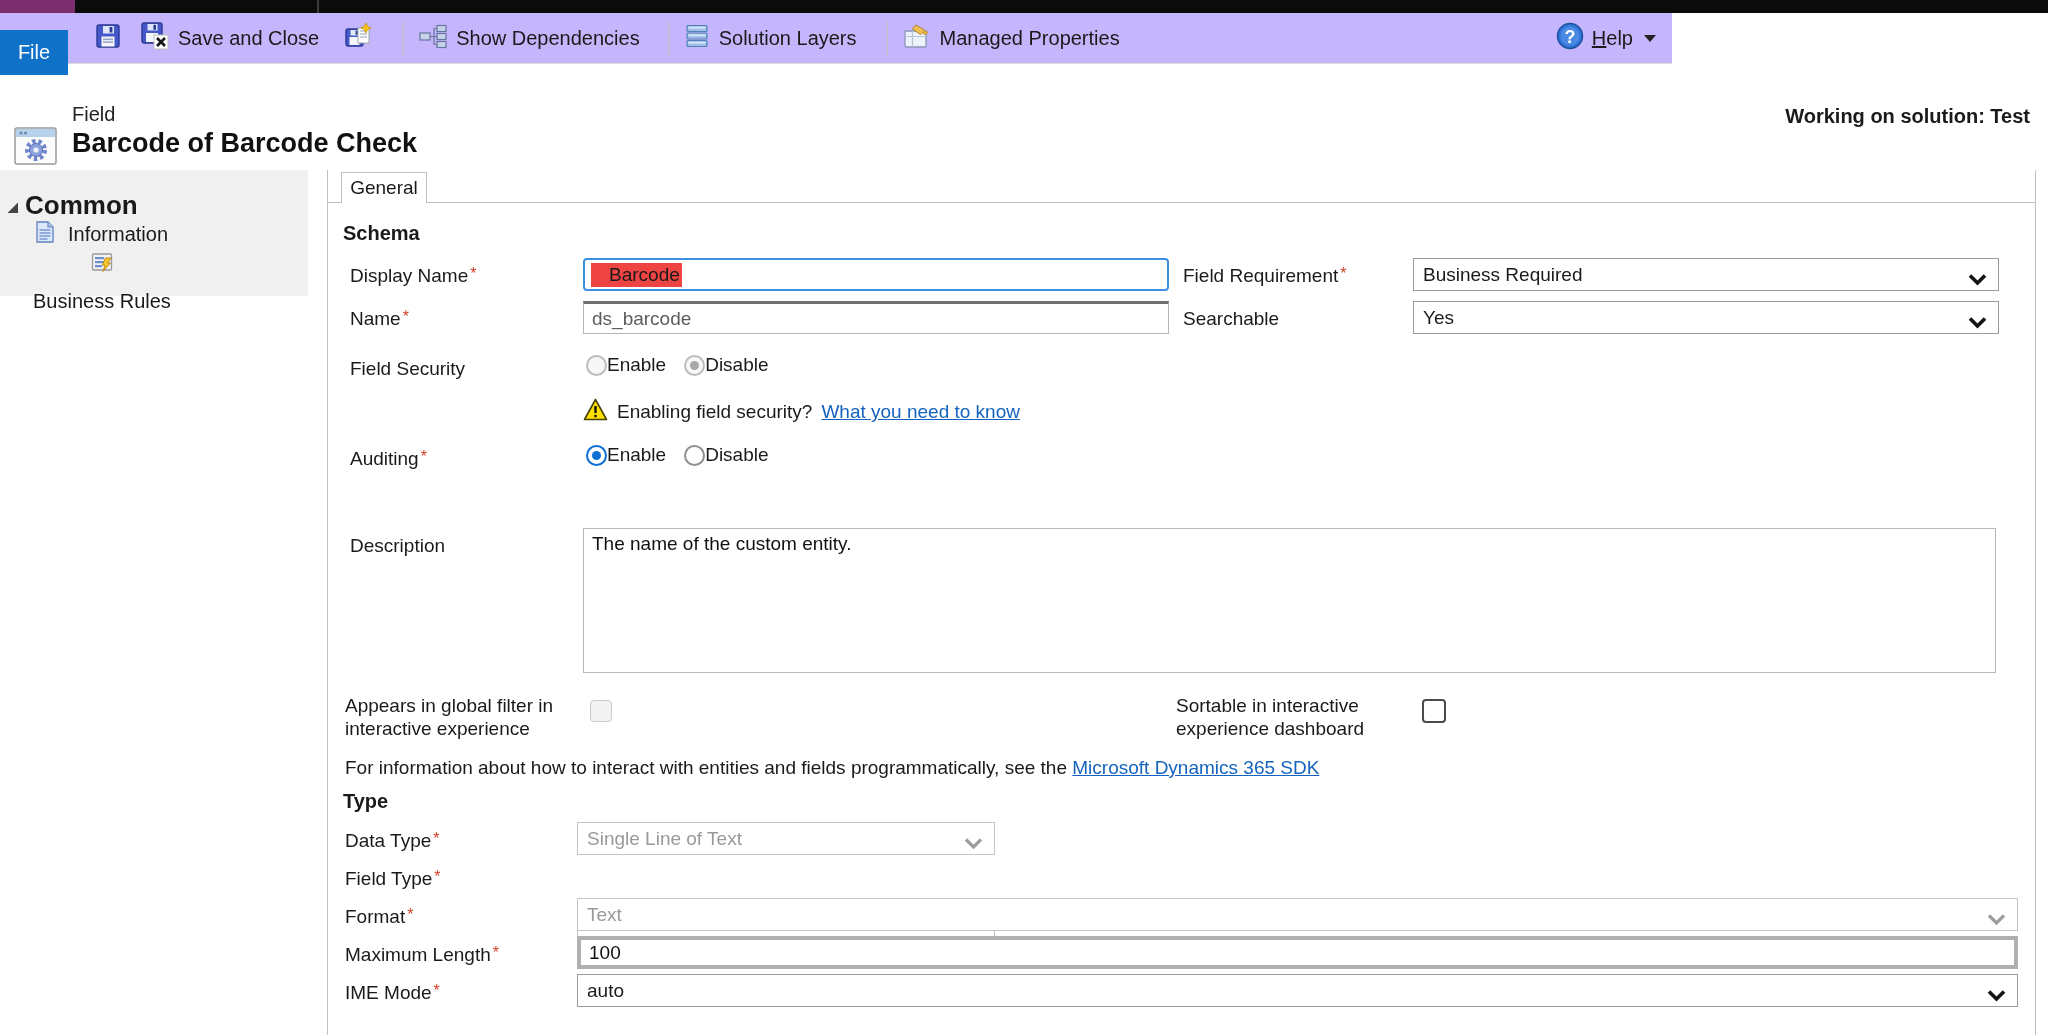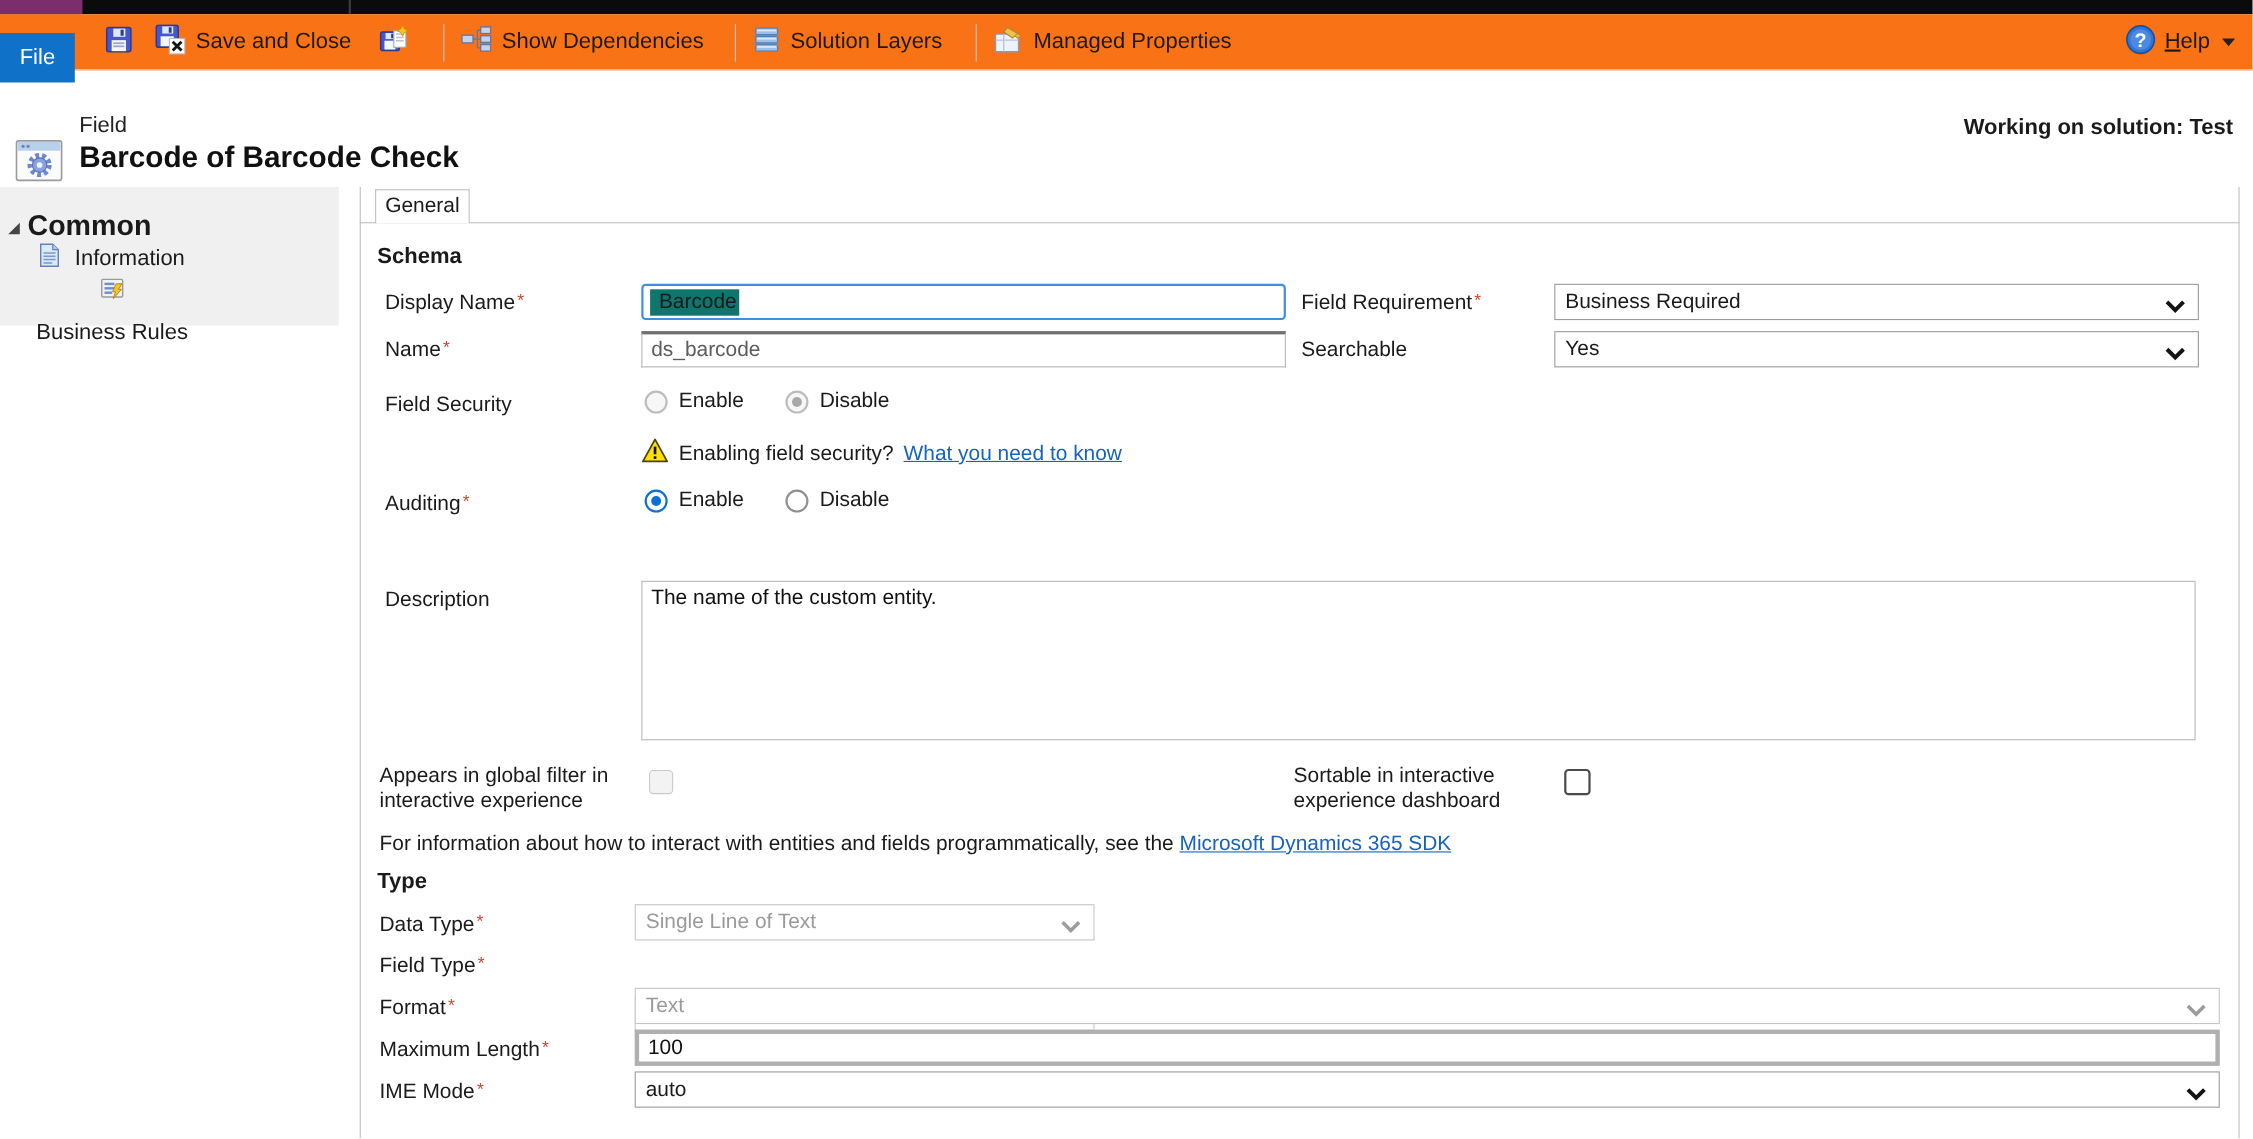--- a/index.html
+++ b/index.html
@@ -6,21 +6,21 @@
   html,body { background:#fff; }
   body { font-family:"Liberation Sans","DejaVu Sans",sans-serif; color:#1a1a1a; }
   #app { position:relative; width:2048px; height:1035px; background:#fff; overflow:hidden; }
 
   
   .topbar { position:absolute; left:0; top:0; width:2048px; height:13px; background:#0b0b0b; }
   .topbar-purple { position:absolute; left:0; top:0; width:75px; height:13px; background:#7B2D6E; }
   .topbar-div { position:absolute; left:317px; top:0; width:2px; height:13px; background:#3c3c3c; }
 
   
-  .toolbar { position:absolute; left:0; top:13px; width:2048px; height:51px; background:#f97316; border-bottom:1px solid #dcdcdc; }
+  .toolbar { position:absolute; left:0; top:13px; width:1672px; height:51px; background:#c4b5fd; border-bottom:1px solid #dcdcdc; }
   .file-tab { position:absolute; left:0; top:30px; width:68px; height:45px; background:#0F72C8; color:#fff;
               display:flex; align-items:center; justify-content:center; font-size:20px; z-index:5; cursor:pointer; }
   .tb-items { position:absolute; left:95px; top:0; height:51px; display:flex; align-items:center; }
   .tb-btn { display:flex; align-items:center; gap:9px; font-size:20px; color:#1a1a1a; cursor:pointer; white-space:nowrap; }
   .tb-sep { width:1px; height:34px; background:#c4c4c4; margin:0 15px; }
   .tb-help { position:absolute; right:16px; top:0; height:51px; display:flex; align-items:center; gap:7px; font-size:20px; cursor:pointer; }
   .u { text-decoration:underline; }
   .caret-down { width:0; height:0; border-left:6px solid transparent; border-right:6px solid transparent; border-top:7px solid #222; margin-left:4px; }
 
   
@@ -41,34 +41,34 @@
   .tab { position:absolute; left:341px; top:172px; width:86px; height:31px; background:#fff; border:1px solid #c0c0c0; border-bottom:none;
          display:flex; align-items:center; justify-content:center; font-size:19px; z-index:2; cursor:pointer; }
 
   .sect-h { position:absolute; font-size:20px; font-weight:bold; }
   .lbl { position:absolute; font-size:19px; white-space:nowrap; }
   .req { color:#d43f2a; font-size:16px; vertical-align:top; margin-left:2px; }
 
   
   .inp { position:absolute; height:33px; font-size:19px; font-family:inherit; padding:0 8px; border:4px solid #f97316; background:#fff; color:#111; }
   .inp-focus { position:absolute; height:33px; border:2px solid #3D8FE2; border-radius:4px; background:#fff; display:flex; align-items:center; padding:0 6px; font-size:19px; }
-  .sel-text { background:#0f766e; padding:1px 2px 1px 8px; }
+  .sel-text { background:#ef4444; padding:1px 2px 1px 18px; }
   .inp-dis { color:#5c5c5c; border:1px solid #b5b5b5; border-top:3px solid #707070; padding-top:1px; }
   .ta { position:absolute; border:1px solid #b8b8b8; background:#fff; font-family:inherit; font-size:19px; color:#111; padding:4px 8px; resize:none; }
 
   .dd { position:absolute; height:33px; border:1px solid #9a9a9a; background:#fff; display:flex; align-items:center; padding:0 36px 0 9px; font-size:19px; cursor:pointer; }
   .dd .chev { position:absolute; right:10px; top:10px; }
   .dd-dis { border-color:#c5c5c5; color:#9a9a9a; cursor:default; }
 
   .radio { width:21px; height:21px; border-radius:50%; background:#fff; border:2px solid #909090; display:inline-block; flex:none; }
   .radio.on { border-color:#0c6fd6; }
   .radio.on::after { content:""; display:block; width:9px; height:9px; border-radius:50%; background:#0c6fd6; margin:4px; }
   .radio.dis { border-color:#bcbcbc; background:#f7f7f7; }
   .radio.dis.ongrey::after { content:""; display:block; width:9px; height:9px; border-radius:50%; background:#a8a8a8; margin:4px; }
-  .radio-row { position:absolute; display:flex; align-items:center; gap:10px; font-size:19px; }
+  .radio-row { position:absolute; display:flex; align-items:center; font-size:19px; }
   .radio-gap { width:18px; }
 
   .warn-row { position:absolute; display:flex; align-items:center; gap:9px; font-size:19px; }
   a.lnk { color:#1563BE; text-decoration:underline; cursor:pointer; }
 
   .cb-dis { position:absolute; width:22px; height:22px; border:1px solid #c9c9c9; border-radius:4px; background:#f3f3f3; }
   .cb-en { position:absolute; width:24px; height:24px; border:2px solid #4a4a4a; border-radius:4px; background:#fff; cursor:pointer; }
   .two-line { position:absolute; font-size:19px; line-height:23px; }
   .sdk-line { position:absolute; font-size:19px;text-align:right; }
 </style>

